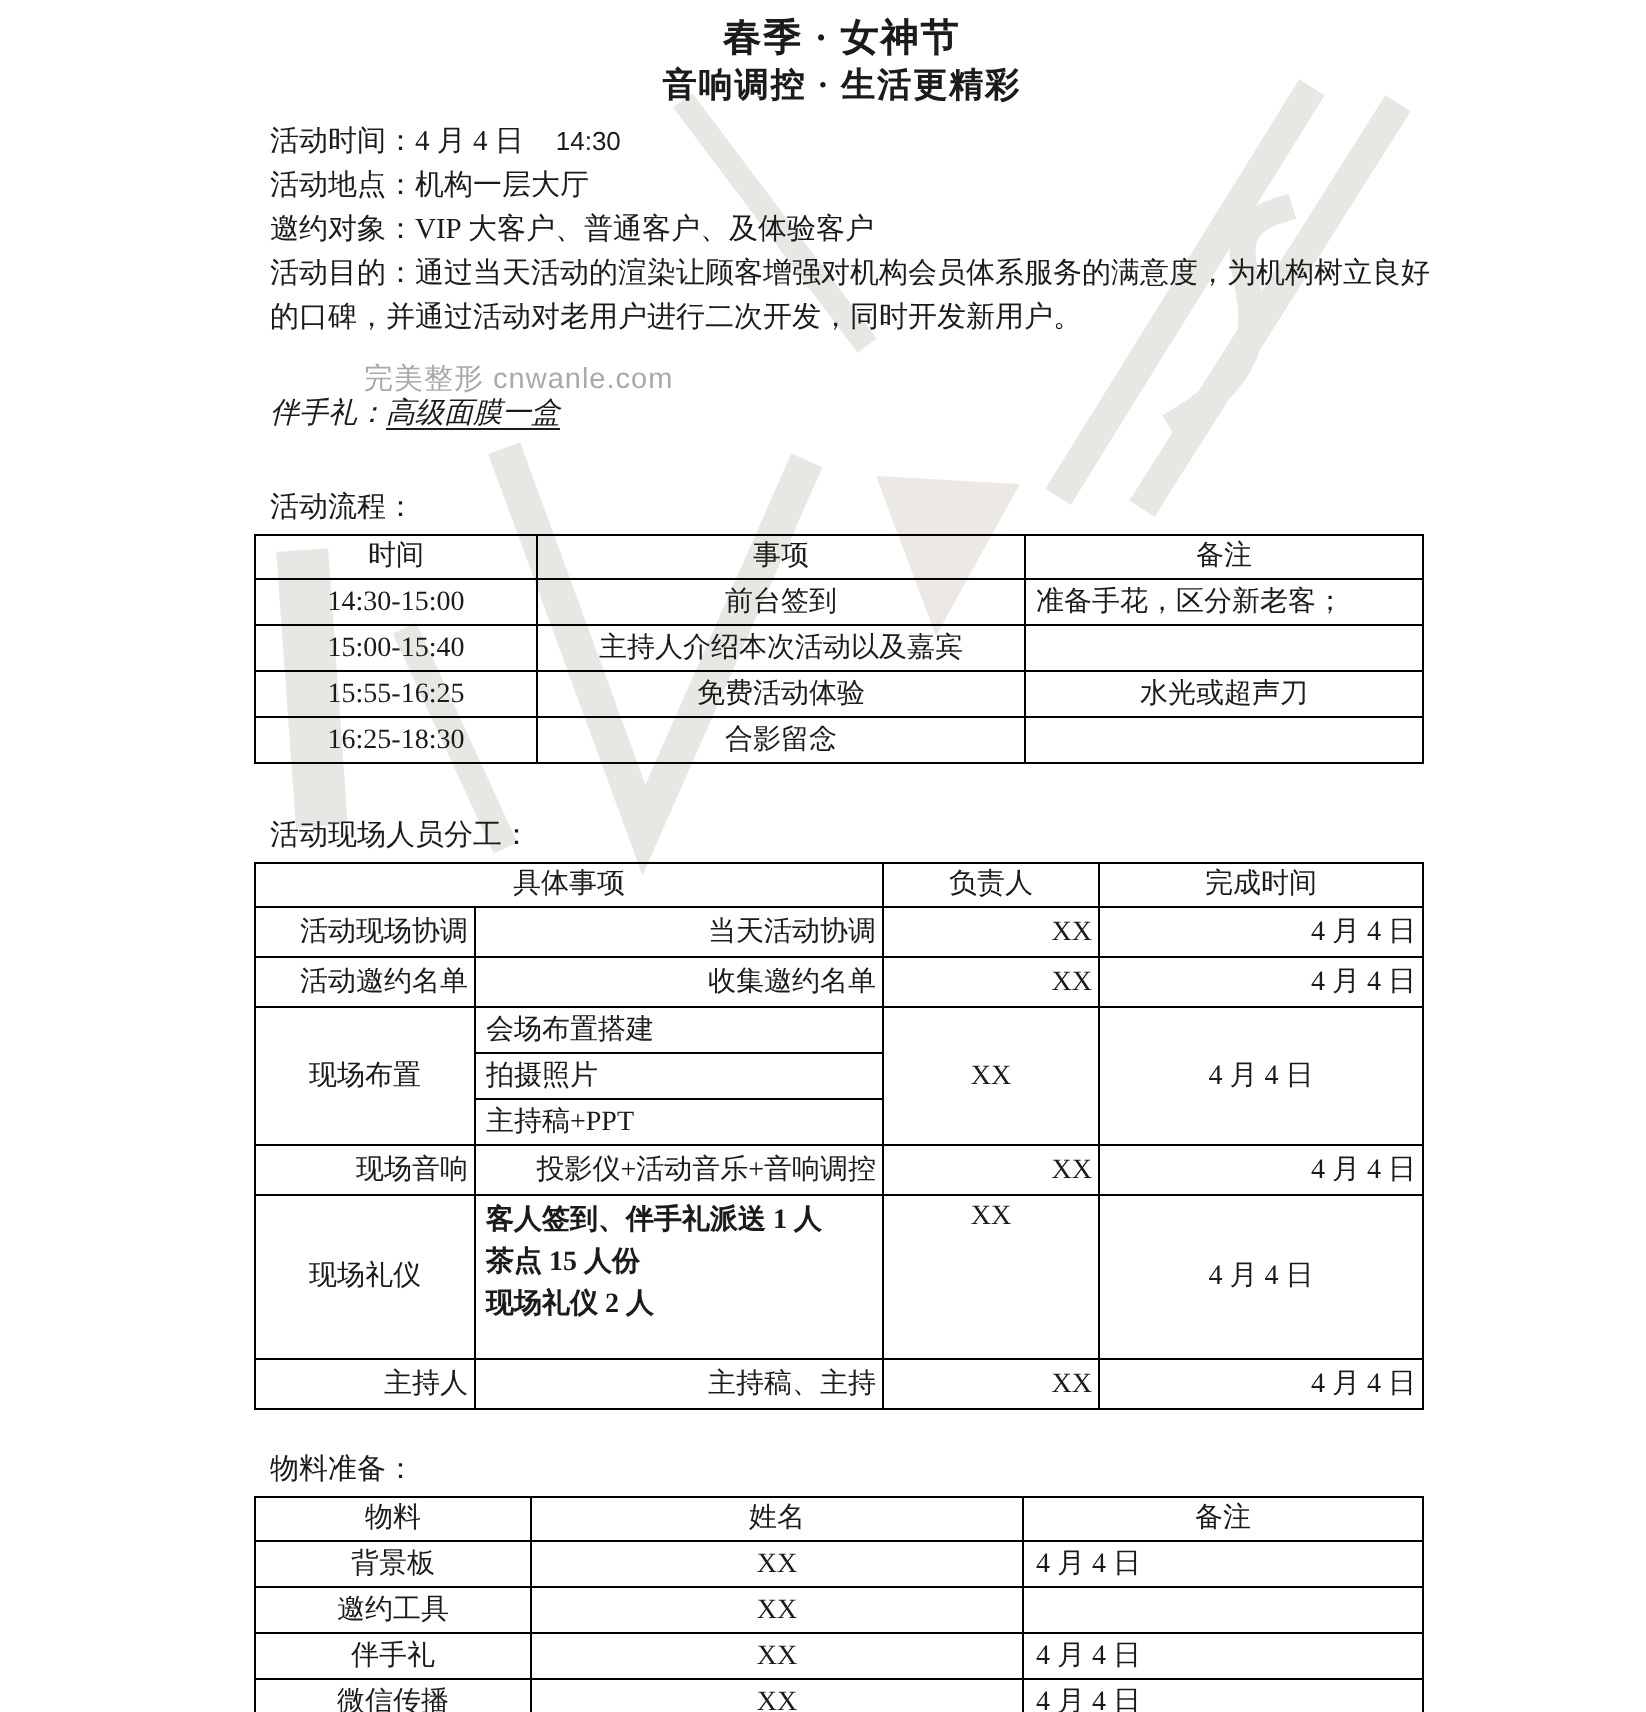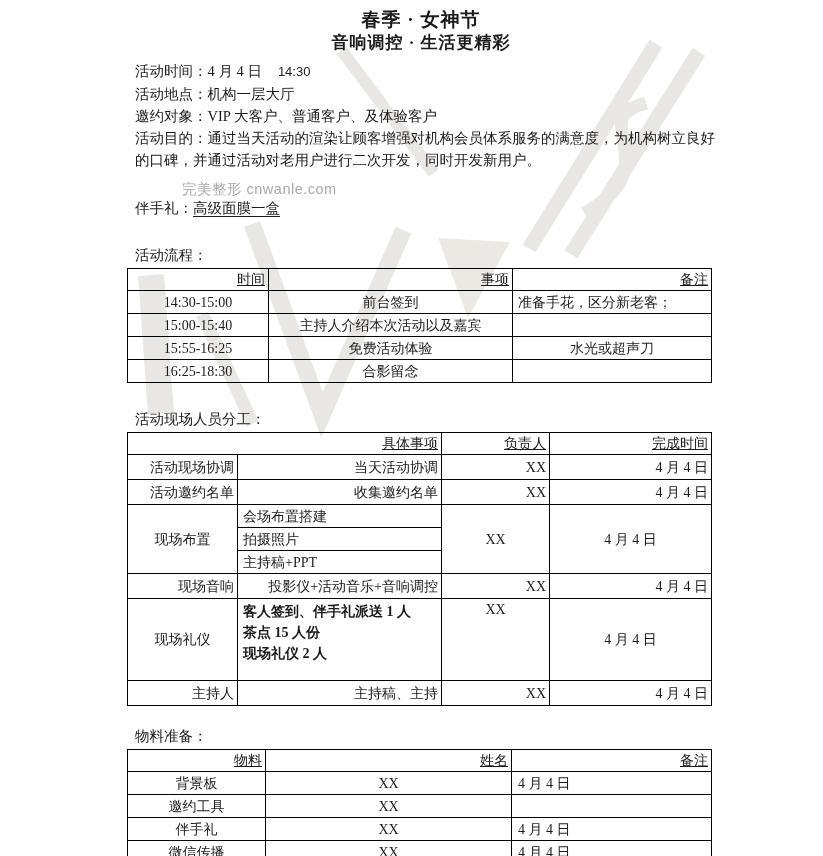--- a/index.html
+++ b/index.html
@@ -17,41 +17,41 @@
     margin:9px 0 0 0;text-align:center;
     font-size:19px;font-weight:bold;letter-spacing:1px;line-height:22px;
   }
   .doc-subtitle{
     margin:1px 0 0 0;text-align:center;
     font-size:17px;font-weight:bold;letter-spacing:1px;line-height:21px;
   }
   .info-block{margin-top:7px;padding-left:8px;}
   .info-line{font-size:14.5px;line-height:22px;margin:0;}
   .time-sans{font-family:"Liberation Sans","DejaVu Sans",sans-serif;font-size:13px;margin-left:16px;}
-  .gift-line{margin:26px 0 0 0;padding-left:8px;font-size:14.5px;line-height:22px;}
+  .gift-line{margin:26px 0 0 0;padding-left:8px;font-size:14.5px;line-height:22px;font-style:italic;}
   .underlined{text-decoration:underline;text-underline-offset:3px;}
   .wm-text{
     position:absolute;left:55px;top:180px;
     font-size:14.5px;color:#a9a9a9;letter-spacing:0.5px;
     font-family:"Liberation Sans","DejaVu Sans",sans-serif;
   }
   .section-heading{margin:0;padding-left:8px;font-size:14.5px;line-height:20px;}
   .sh-1{margin-top:26px;margin-bottom:3px;}
   .sh-2{margin-top:26px;margin-bottom:3px;}
   .sh-3{margin-top:20px;margin-bottom:3px;}
   table{border-collapse:collapse;table-layout:fixed;width:584px;}
   th,td{
     border:1px solid #000;
     font-size:14px;font-weight:normal;
     padding:1px 3px;
     overflow:hidden;
     background:transparent;
     line-height:19px;
   }
-  th{text-align:right;text-decoration:underline;}
+  th{text-align:center;}
   .t-center{text-align:center;}
   .t-left{text-align:left;padding-left:5px;}
   .schedule-table td{height:20px;}
   .staff-table .r-std td{height:22px;text-align:right;}
   .staff-table .r-sub td{height:20px;}
   .staff-table .cell-multiline{line-height:21px;padding:2px 3px 16px 5px;font-weight:bold;}
   .valign-top{vertical-align:top;}
   .materials-table td{height:20px;}
   .remark-left{text-align:left;padding-left:6px;}
 </style>

